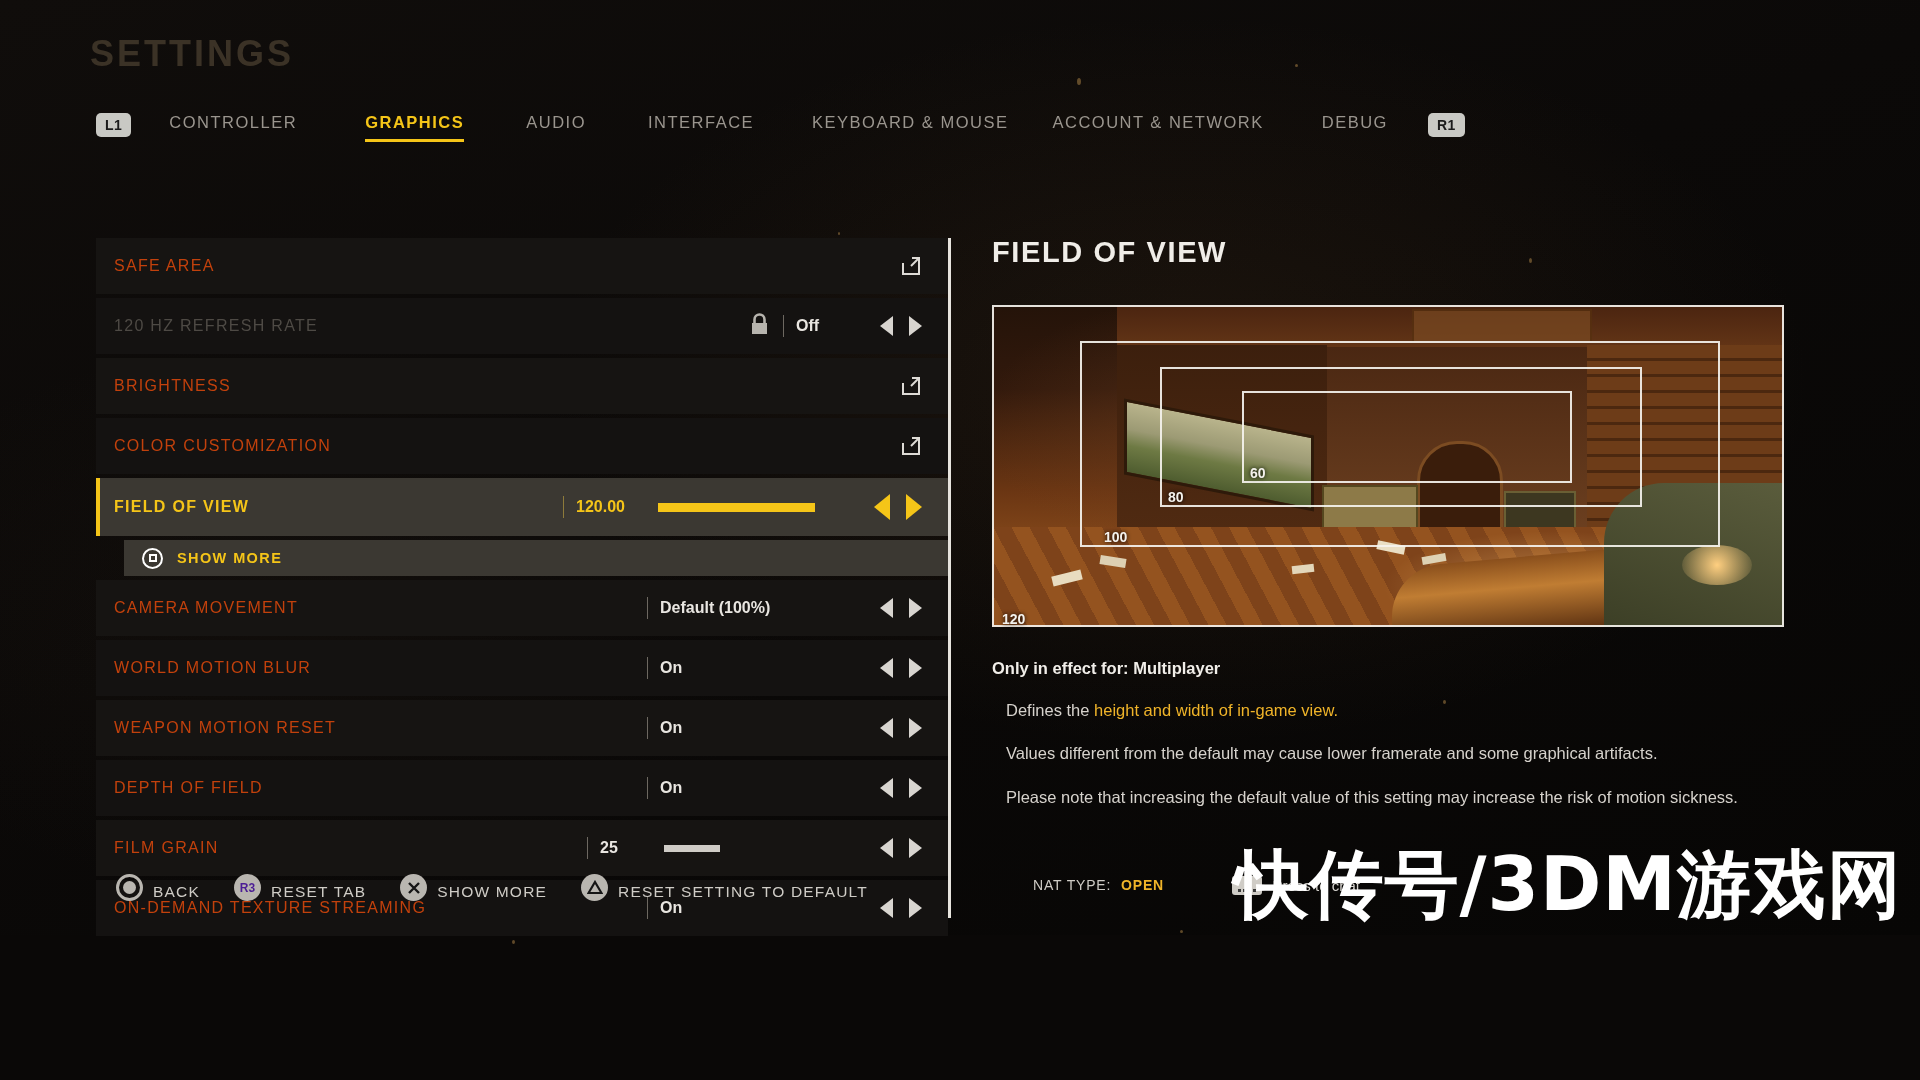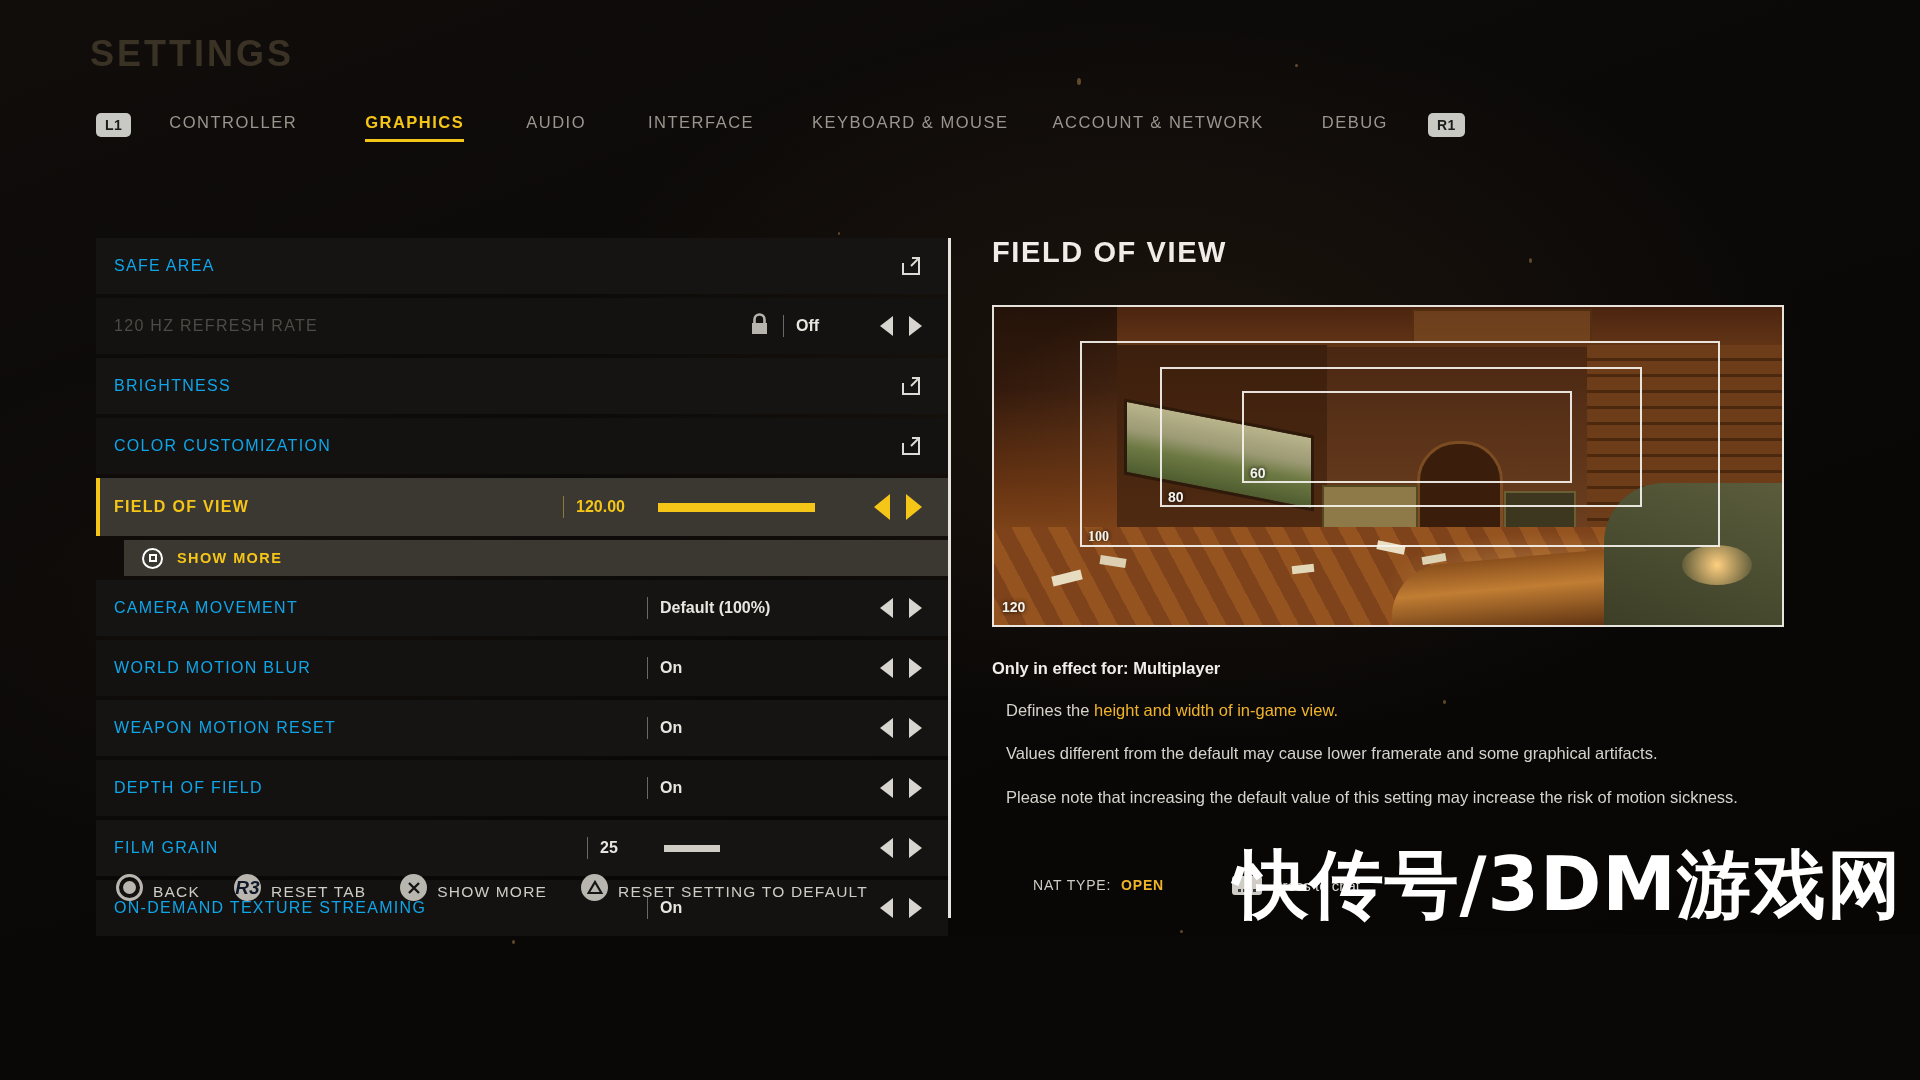--- a/index.html
+++ b/index.html
@@ -51,21 +51,21 @@
   }
   .srow {
     position: relative; height: 56px; margin-bottom: 4px;
     display: flex; align-items: center;
     background: #161412;
     border-left: 4px solid transparent;
     padding-left: 14px;
   }
   .srow.alt { background: #141211; }
   .srow .label {
-    font-size: 16px; letter-spacing: 1.3px; color: #0ea5e9; font-weight: 500;
+    font-size: 16px; letter-spacing: 1.3px; color: #c2410c; font-weight: 500;
   }
   .srow.disabled .label { color: #4e4a45; }
   .srow.selected {
     background: #3b3832; border-left-color: #f5c518; height: 58px;
   }
   .srow.selected .label { color: #f5c518; font-weight: 700; }
   .rightside {
     position: absolute; right: 0; top: 0; height: 100%;
     display: flex; align-items: center;
   }
@@ -143,22 +143,22 @@
   .desc .hl { color: #f0b429; }
 
   
   #bottombar {
     position: absolute; left: 116px; bottom: 34px; display: flex; align-items: center; gap: 34px;
   }
   .bb { display: flex; align-items: flex-end; gap: 10px; }
   .bb .bl { font-size: 15.5px; letter-spacing: 1.2px; color: #cfccc6; font-weight: 500; }
   .glyph {
     width: 27px; height: 27px; border-radius: 50%; background: #b9b6b0;
-    display: flex; align-items: center; justify-content: center; color: #0f172a;
-    font-size: 19px; font-weight: 700; font-style: italic;
+    display: flex; align-items: center; justify-content: center; color: #4c1d95;
+    font-size: 12px; font-weight: 700;
   }
   .glyph.ring { background: transparent; border: 3px solid #b9b6b0; }
   .glyph.ring i { width: 13px; height: 13px; border-radius: 50%; background: #b9b6b0; display:block; }
   .glyph.cross svg, .glyph.tri-g svg { display: block; }
 
   #netstatus {
     position: absolute; right: 756px; bottom: 42px;
     display: flex; align-items: center; gap: 10px;
     font-size: 14px; letter-spacing: .8px; color: #cfccc6;
   }
@@ -410,24 +410,24 @@
         <div class="pv" style="left:690px;top:240px;width:70px;height:40px;border-radius:50%;background:radial-gradient(circle,#ffcf80,rgba(255,200,120,0));"></div>
       </div>
 
       <div class="fov-box" style="left:250px;top:86px;width:330px;height:92px;"></div>
       <div class="fov-label" style="left:258px;top:160px;">60</div>
 
       <div class="fov-box" style="left:168px;top:62px;width:482px;height:140px;"></div>
       <div class="fov-label" style="left:176px;top:184px;">80</div>
 
       <div class="fov-box" style="left:88px;top:36px;width:640px;height:206px;"></div>
-      <div class="fov-label" style="left:96px;top:224px;font-family:Liberation Serif, serif;">100</div>
+      <div class="fov-label" style="left:112px;top:224px;">100</div>
 
       <div class="fov-box" style="left:0px;top:0px;width:792px;height:322px;"></div>
-      <div class="fov-label" style="left:10px;top:294px;">120</div>
+      <div class="fov-label" style="left:10px;top:306px;">120</div>
     </div>
 
     <div id="effect-line">Only in effect for: Multiplayer</div>
 
     <div class="desc" style="margin-left:14px;">
       <span>Defines the </span><span class="hl">height and width of in-game view.</span>
     </div>
     <div class="desc" style="margin-left:14px;">Values different from the default may cause lower framerate and some graphical artifacts.</div>
     <div class="desc" style="margin-left:14px;">Please note that increasing the default value of this setting may increase the risk of motion sickness.</div>
   </div>

